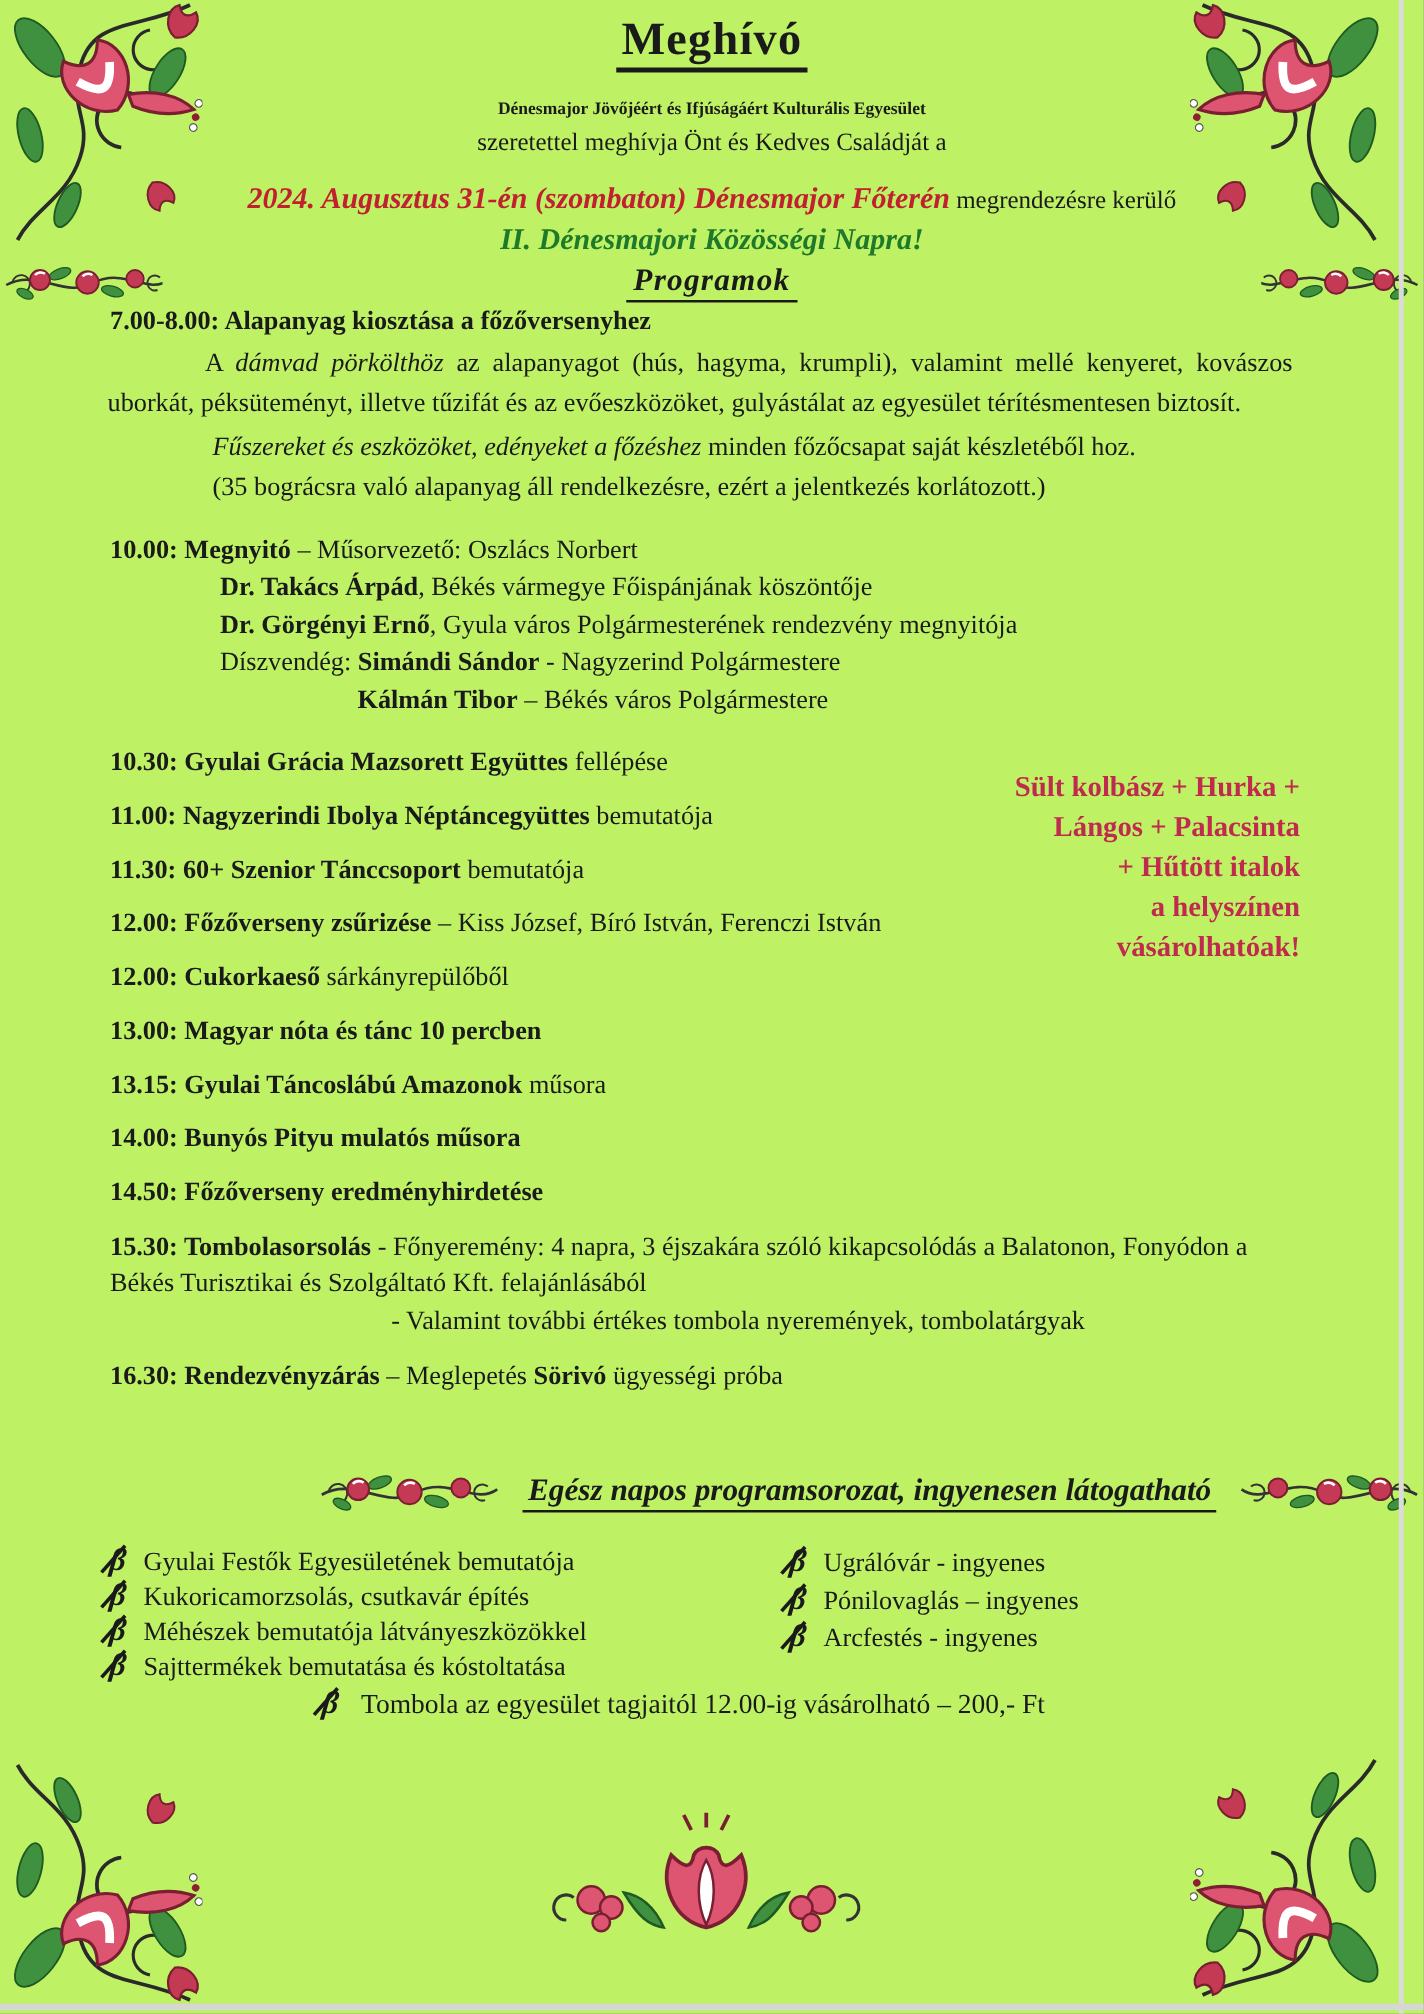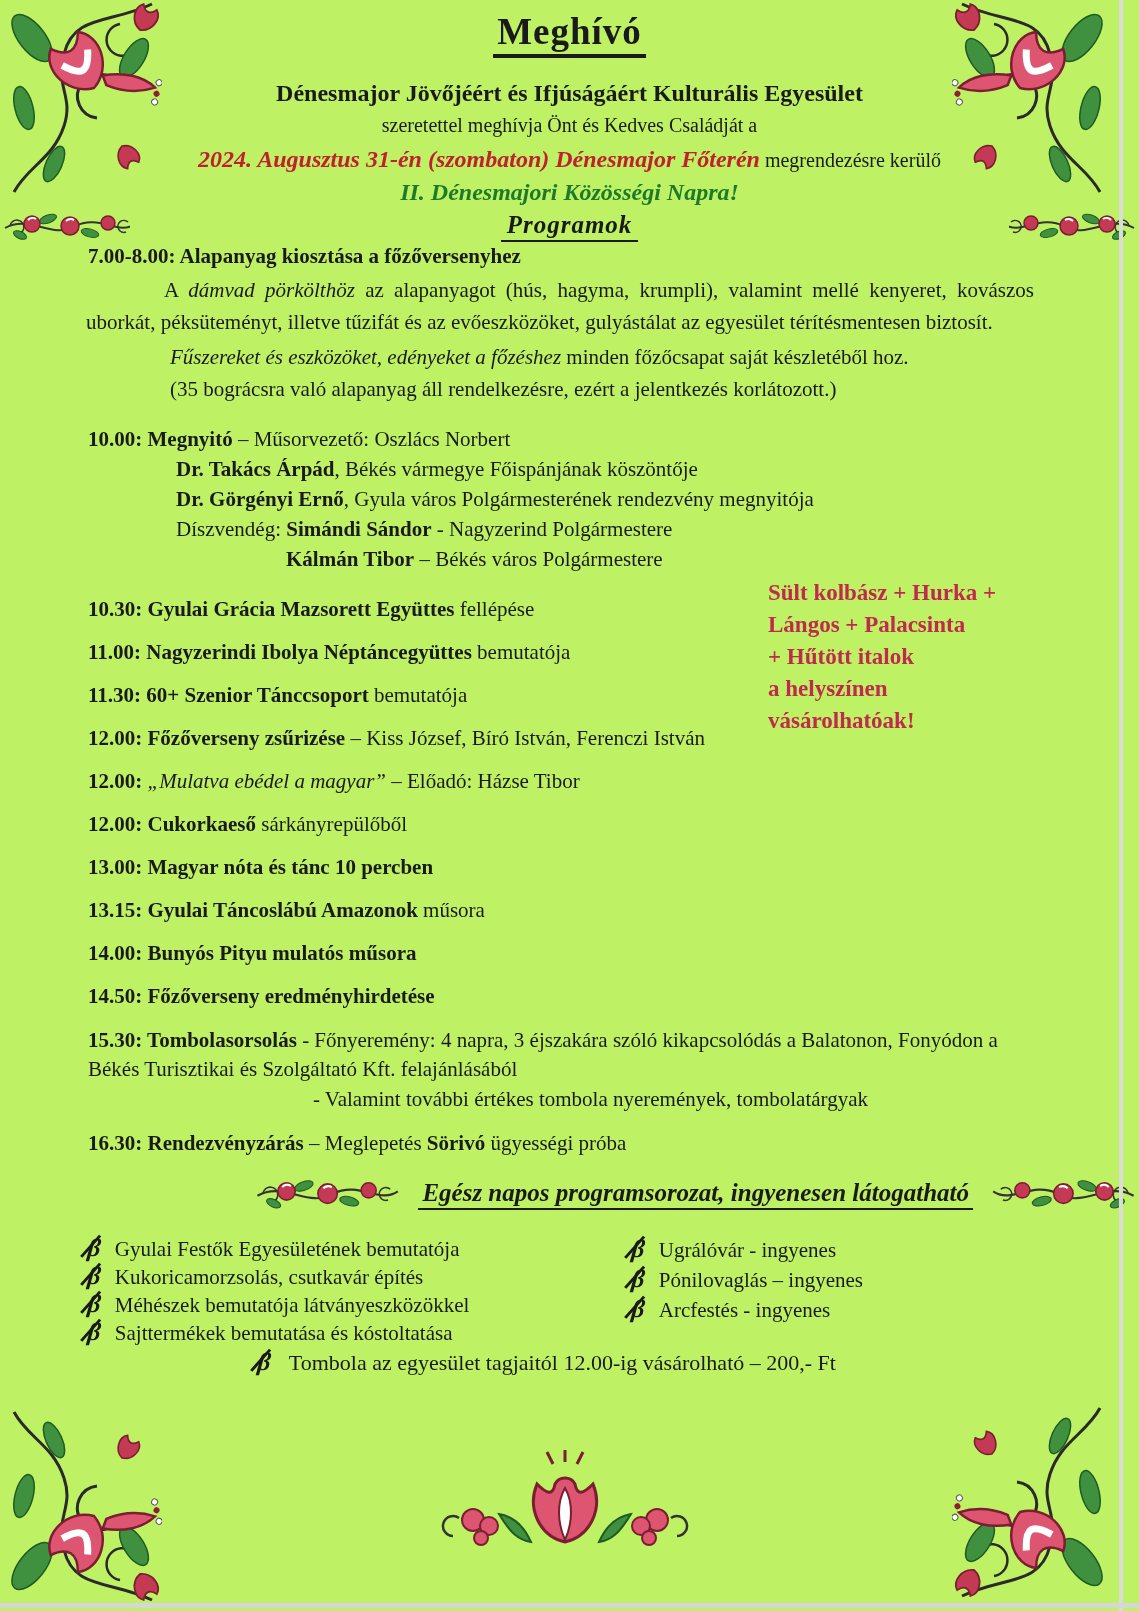--- a/index.html
+++ b/index.html
@@ -8,23 +8,23 @@
     width:1139px;height:1611px;
     background:#bef264;
     font-family:"Liberation Serif","DejaVu Serif",serif;
     color:#1a1a1a;
     overflow:hidden;
   }
   
   .hdr{position:absolute;left:0;top:0;width:100%;text-align:center;}
   .title{display:inline-block;margin-top:10px;font-size:37px;font-weight:bold;
          border-bottom:4px solid #1a1a1a;padding:0 4px 1px 4px;letter-spacing:1px;}
-  .org{margin-top:22px;font-size:24px;font-weight:bold;}
+  .org{margin-top:22px;font-size:14px;font-weight:bold;}
   .invite{margin-top:7px;font-size:20px;}
-  .dateline{margin-top:9px;font-size:20px;}
+  .dateline{margin-top:20px;font-size:20px;}
   .date-red{color:var(--date-red);font-size:24px;font-weight:bold;font-style:italic;}
   .date-black{font-size:20px;}
   .event-title{margin-top:6px;font-size:24px;font-weight:bold;font-style:italic;color:var(--event-green);}
   .script-row{display:flex;align-items:center;justify-content:space-between;gap:14px;}
   .script-label{font-size:25px;font-weight:bold;font-style:italic;
                 border-bottom:2px solid #1a1a1a;padding:0 6px 1px 6px;letter-spacing:1px;}
   
   .sched{position:absolute;left:88px;top:243px;width:950px;font-size:21px;line-height:26px;}
   .sched .b{font-weight:bold;}
   .sched .i{font-style:italic;}
@@ -33,21 +33,21 @@
           margin-left:-2px;width:948px;}
   .l-ind1{margin-left:82px;margin-top:6px;}
   .l-entry{margin-top:24px;}
   .l-sub{margin-left:88px;margin-top:4px;}
   .l-sub2{margin-left:198px;margin-top:4px;}
   .l-slot{margin-top:17px;}
   .l-wrap{margin-top:17px;line-height:29px;}
   .l-note{margin-left:225px;margin-top:2px;}
   .l-end{margin-top:18px;}
   
-  .side-note{position:absolute;left:768px;top:577px;width:272px;text-align:left;
+  .side-note{position:absolute;left:768px;top:614px;width:272px;text-align:right;
              color:var(--note-red);font-size:23px;font-weight:bold;line-height:32px;}
   
   .free-hdr{position:absolute;left:0;top:1172px;width:100%;display:flex;
             align-items:center;justify-content:flex-end;gap:16px;}
   .free-script{font-size:25px;font-weight:bold;font-style:italic;
                border-bottom:2px solid #1a1a1a;padding:0 4px 1px 4px;}
   .col{position:absolute;font-size:21px;}
   .col-left{left:88px;top:1236px;line-height:27px;}
   .col-right{left:632px;top:1236px;line-height:29px;}
   .bullet-row{display:flex;align-items:baseline;gap:14px;margin-bottom:1px;}
@@ -172,21 +172,20 @@
       <div class="l-ind1"><span>(35 bográcsra való alapanyag áll rendelkezésre, ezért a jelentkezés korlátozott.)</span></div>
       <div class="l-entry"><span class="b">10.00: Megnyitó</span><span> – Műsorvezető: Oszlács Norbert</span></div>
       <div class="l-sub"><span class="b">Dr. Takács Árpád</span><span>, Békés vármegye Főispánjának köszöntője</span></div>
       <div class="l-sub"><span class="b">Dr. Görgényi Ernő</span><span>, Gyula város Polgármesterének rendezvény megnyitója</span></div>
       <div class="l-sub"><span>Díszvendég: </span><span class="b">Simándi Sándor</span><span> - Nagyzerind Polgármestere</span></div>
       <div class="l-sub2"><span class="b">Kálmán Tibor</span><span> – Békés város Polgármestere</span></div>
       <div class="l-entry"><span class="b">10.30: Gyulai Grácia Mazsorett Együttes</span><span> fellépése</span></div>
       <div class="l-slot"><span class="b">11.00: Nagyzerindi Ibolya Néptáncegyüttes</span><span> bemutatója</span></div>
       <div class="l-slot"><span class="b">11.30: 60+ Szenior Tánccsoport</span><span> bemutatója</span></div>
       <div class="l-slot"><span class="b">12.00: Főzőverseny zsűrizése</span><span> – Kiss József, Bíró István, Ferenczi István</span></div>
-      <div class="l-slot"><span class="b">12.00: </span><span class="i">„Mulatva ebédel a magyar”</span><span> – Előadó: Házse Tibor</span></div>
       <div class="l-slot"><span class="b">12.00: Cukorkaeső</span><span> sárkányrepülőből</span></div>
       <div class="l-slot"><span class="b">13.00: Magyar nóta és tánc 10 percben</span></div>
       <div class="l-slot"><span class="b">13.15: Gyulai Táncoslábú Amazonok</span><span> műsora</span></div>
       <div class="l-slot"><span class="b">14.00: Bunyós Pityu mulatós műsora</span></div>
       <div class="l-slot"><span class="b">14.50: Főzőverseny eredményhirdetése</span></div>
       <div class="l-wrap"><span class="b">15.30: Tombolasorsolás</span><span> - Főnyeremény: 4 napra, 3 éjszakára szóló kikapcsolódás a  Balatonon, Fonyódon a Békés Turisztikai és Szolgáltató Kft. felajánlásából</span></div>
       <div class="l-note"><span>- Valamint további értékes tombola nyeremények, tombolatárgyak</span></div>
       <div class="l-end"><span class="b">16.30: Rendezvényzárás</span><span> – Meglepetés </span><span class="b">Sörivó</span><span> ügyességi próba</span></div>
     </div>
 

